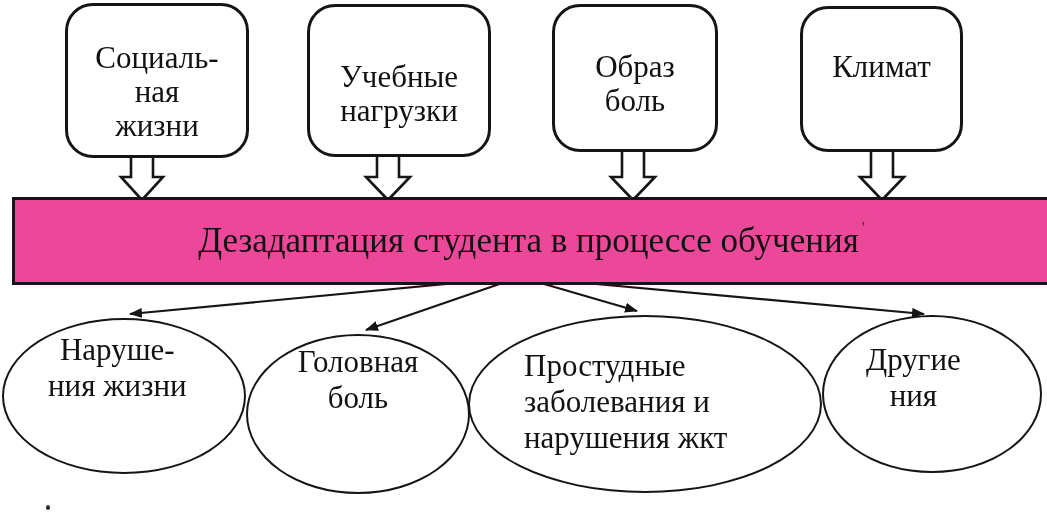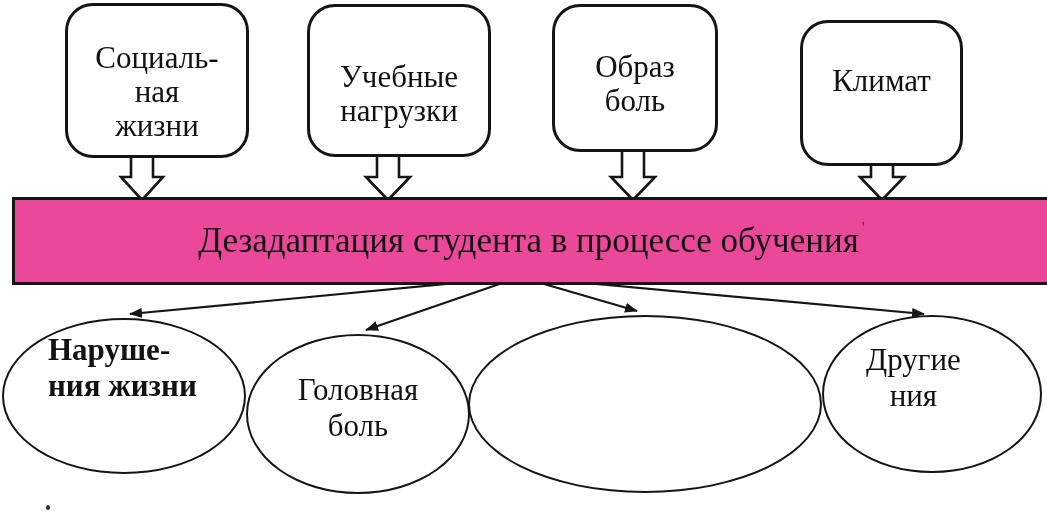--- a/index.html
+++ b/index.html
@@ -20,21 +20,21 @@
     background:#ffffff;
     display:flex;flex-direction:column;
     align-items:center;justify-content:center;
     text-align:center;
     font-size:31px;line-height:34px;
     z-index:2;
   }
   .factor-box.b1{left:65px;top:3px;width:184px;height:155px;padding-bottom:12px;justify-content:flex-end;}
   .factor-box.b2{left:307px;top:4px;width:184px;height:153px;padding-top:26px;}
   .factor-box.b3{left:552px;top:4px;width:166px;height:148px;padding-top:12px;text-align:right;}
-  .factor-box.b4{left:800px;top:20px;width:163px;height:146px;padding-bottom:24px;}
+  .factor-box.b4{left:800px;top:6px;width:163px;height:146px;padding-bottom:24px;}
   .central-rect{
     position:absolute;
     left:12px;top:197px;width:1039px;height:88px;
     box-sizing:border-box;
     border:3px solid #151515;
     background:#ec4899;
     display:flex;align-items:center;justify-content:center;
     font-size:35px;
     z-index:2;
   }
@@ -53,22 +53,22 @@
   .ellipse.e1{left:2px;top:318px;width:244px;height:156px;}
   .ellipse.e2{left:246px;top:334px;width:224px;height:160px;}
   .ellipse.e3{left:468px;top:315px;width:354px;height:178px;}
   .ellipse.e4{left:822px;top:315px;width:220px;height:158px;}
   .ellipse-label{
     position:absolute;
     font-size:31px;line-height:36px;
     z-index:3;
     white-space:nowrap;
   }
-  .ellipse-label.l1{left:48px;top:332px;text-align:left;font-weight:bold;}
-  .ellipse-label.l2{left:246px;top:372px;width:224px;text-align:center;}
+  .ellipse-label.l1{left:48px;top:332px;text-align:center;}
+  .ellipse-label.l2{left:246px;top:344px;width:224px;text-align:center;}
   .ellipse-label.l3{left:524px;top:348px;text-align:left;}
   .ellipse-label.l4{left:866px;top:342px;text-align:center;}
   .stray-dot{
     position:absolute;left:46px;top:505px;
     width:4px;height:5px;background:#2a2a2a;border-radius:50%;
     z-index:1;
   }
 </style>
 </head>
 <body>
@@ -129,20 +129,25 @@
   <div class="ellipse e4"></div>
 
   <div class="ellipse-label l1">
     <div>Наруше-</div>
     <div>ния жизни</div>
   </div>
   <div class="ellipse-label l2">
     <div>Головная</div>
     <div>боль</div>
   </div>
+  <div class="ellipse-label l3">
+    <div>Простудные</div>
+    <div>заболевания и</div>
+    <div>нарушения жкт</div>
+  </div>
   <div class="ellipse-label l4">
     <div>Другие</div>
     <div>ния</div>
   </div>
 
   <div class="stray-dot"></div>
 
 </div>
 
 </body></html>

